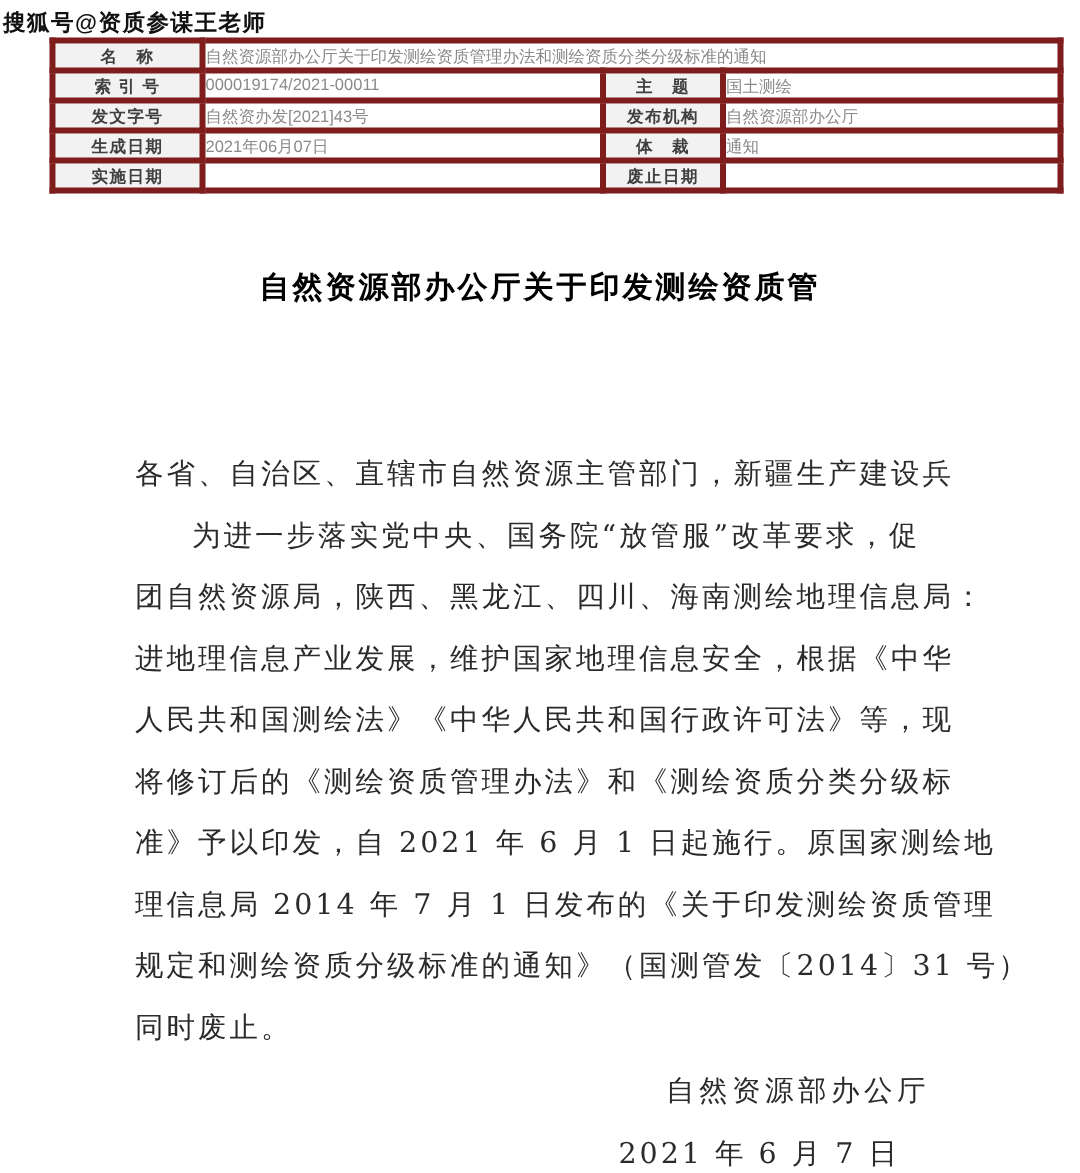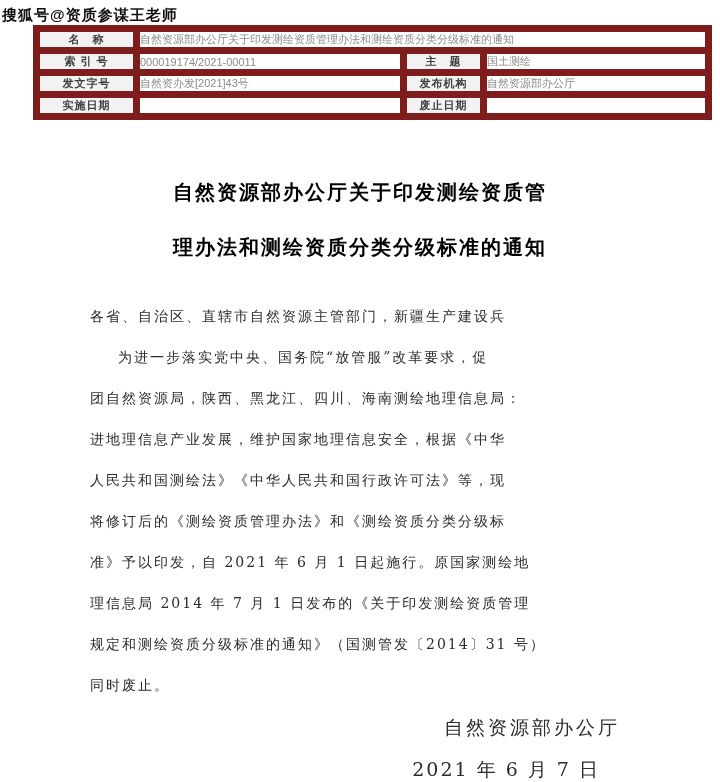--- a/index.html
+++ b/index.html
@@ -26,21 +26,21 @@
   table.meta {
     position: absolute;
     top: 25px;
     left: 33px;
     width: 672px;
     border-collapse: collapse;
     table-layout: fixed;
     font-size: 11px;
   }
   table.meta td {
-    border: 7px solid #7f1d1d;
+    border: 4px solid #7f1d1d;
     height: 20px;
     padding: 0;
     overflow: hidden;
     white-space: nowrap;
   }
   td.lbl {
     background: #f2f2f2;
     color: #404040;
     font-weight: bold;
     text-align: center;
@@ -62,21 +62,21 @@
     line-height: 55px;
     letter-spacing: 2px;
   }
   .doc-body {
     position: absolute;
     top: 296px;
     left: 90px;
     width: 562px;
     font-family: "DejaVu Serif", "Liberation Serif", serif;
     color: #2b2b2b;
-    font-size: 14px;
+    font-size: 19px;
     line-height: 41px;
     letter-spacing: 2px;
     white-space: nowrap;
   }
   .doc-body .line.indent { text-indent: 2em; }
   .signature {
     position: absolute;
     top: 706px;
     left: 90px;
     width: 562px;
@@ -115,31 +115,36 @@
       <td class="lbl">主　题</td>
       <td class="val">国土测绘</td>
     </tr>
     <tr>
       <td class="lbl">发文字号</td>
       <td class="val">自然资办发[2021]43号</td>
       <td class="lbl">发布机构</td>
       <td class="val">自然资源部办公厅</td>
     </tr>
     <tr>
+      <td class="lbl">生成日期</td>
+      <td class="val">2021年06月07日</td>
+      <td class="lbl">体　裁</td>
+      <td class="val">通知</td>
+    </tr>
+    <tr>
       <td class="lbl">实施日期</td>
       <td class="val"></td>
       <td class="lbl">废止日期</td>
       <td class="val"></td>
     </tr>
   </tbody>
     </table>
 
   <h1 class="doc-title">
     <span style="display:block">自然资源部办公厅关于印发测绘资质管</span>
-    <span style="display:block">理办法和测绘资质分类分级标准的通知</span>
   </h1>
 
   <div class="doc-body">
     <div class="line">各省、自治区、直辖市自然资源主管部门，新疆生产建设兵</div>
     <div class="line indent">为进一步落实党中央、国务院“放管服”改革要求，促</div>
     <div class="line">团自然资源局，陕西、黑龙江、四川、海南测绘地理信息局：</div>
     <div class="line">进地理信息产业发展，维护国家地理信息安全，根据《中华</div>
     <div class="line">人民共和国测绘法》《中华人民共和国行政许可法》等，现</div>
     <div class="line">将修订后的《测绘资质管理办法》和《测绘资质分类分级标</div>
     <div class="line">准》予以印发，自 2021 年 6 月 1 日起施行。原国家测绘地</div>

